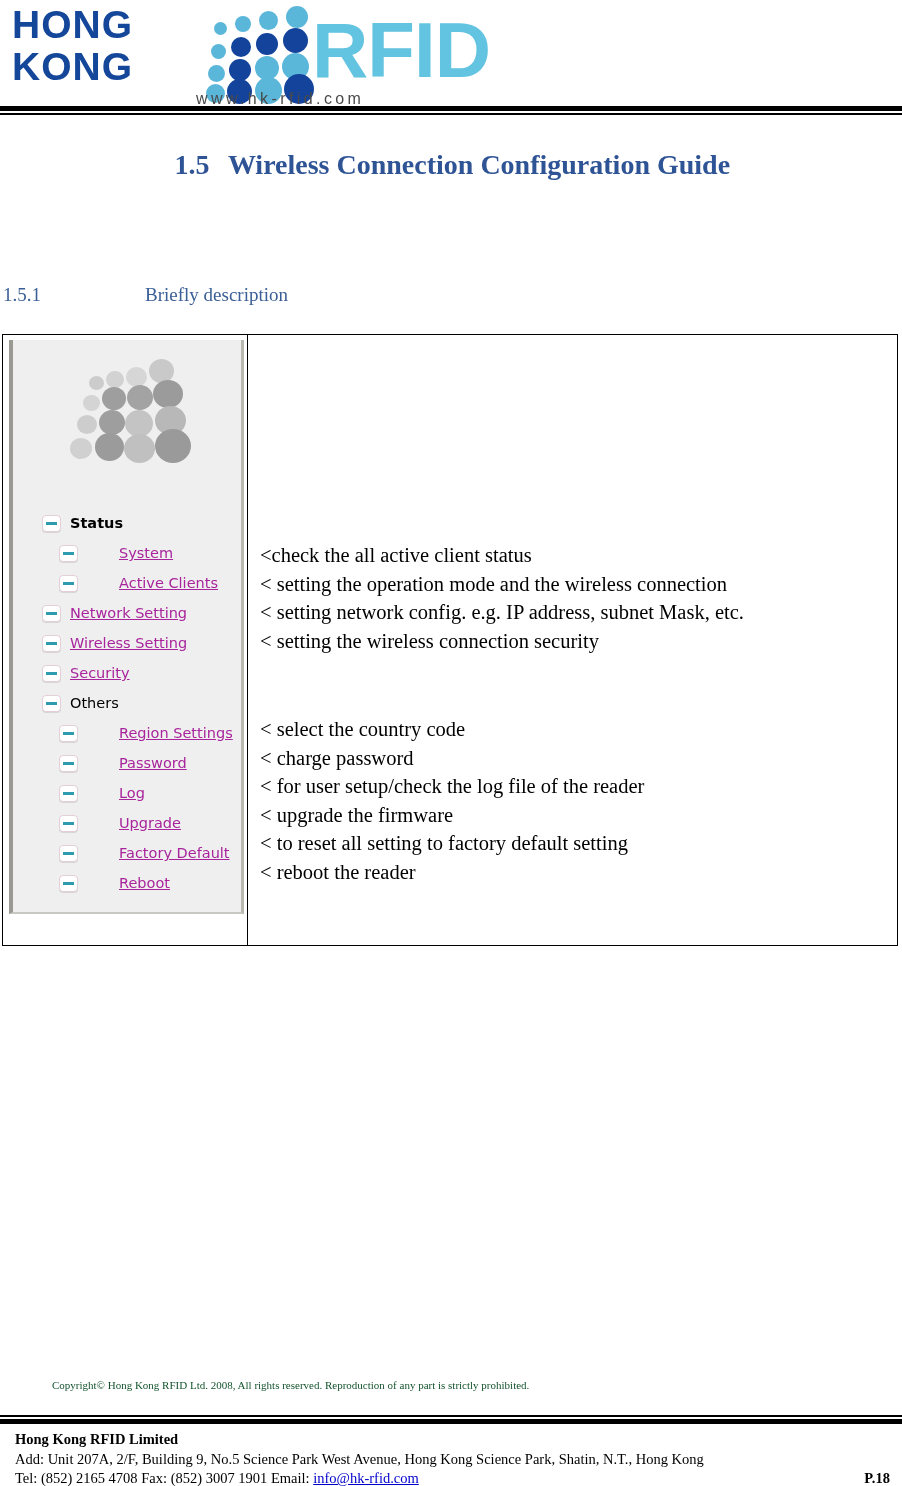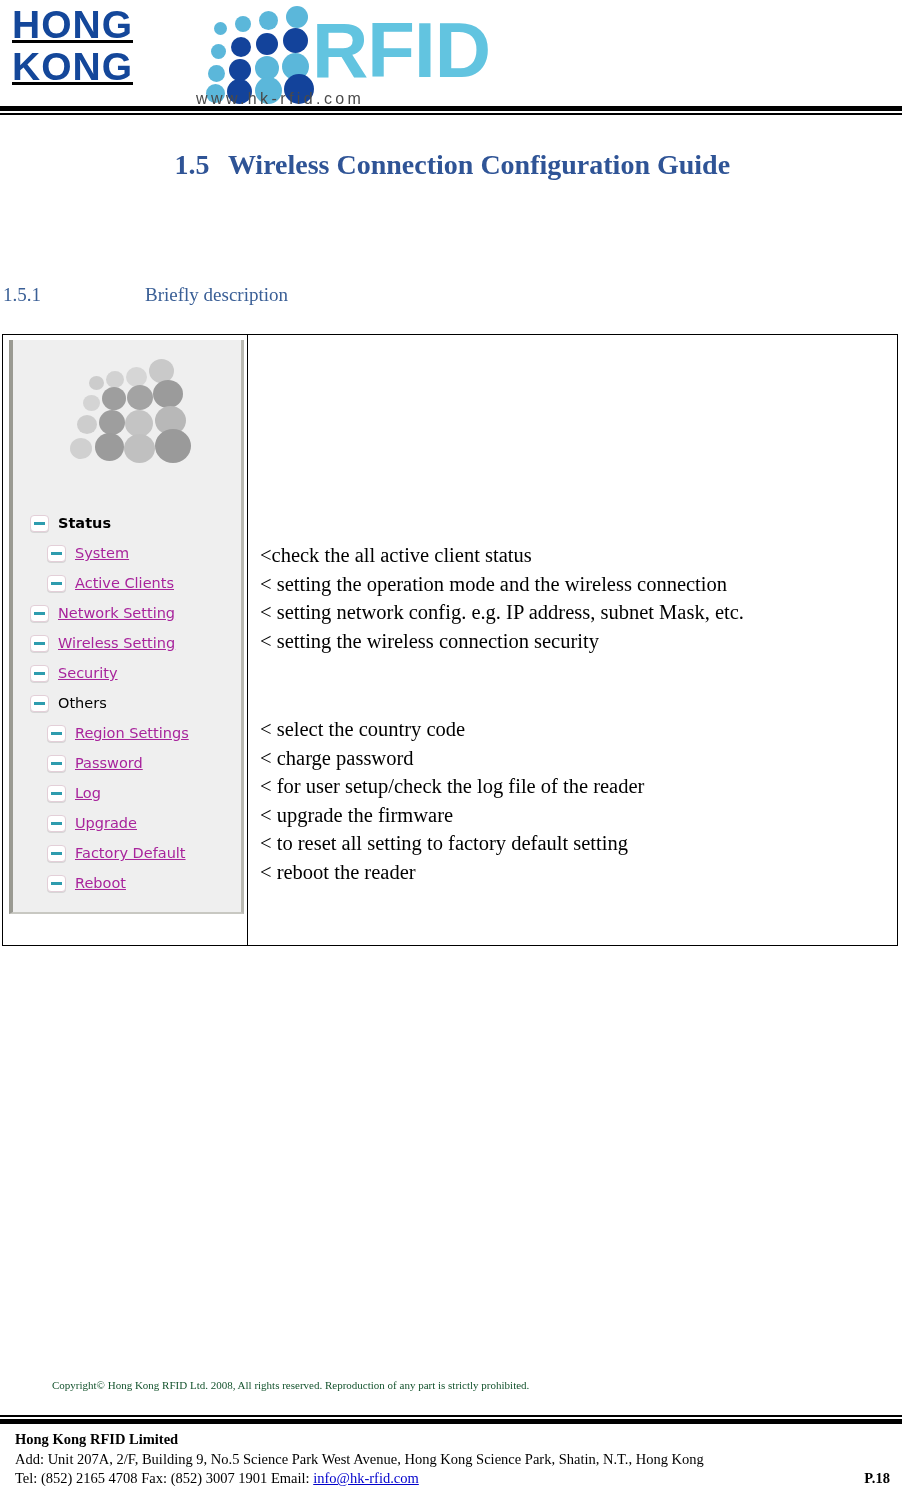--- a/index.html
+++ b/index.html
@@ -30,21 +30,20 @@
     left: 12px;
     top: 4px;
     width: 520px;
     height: 100px;
   }
   .logo-words {
     position: absolute;
     left: 0;
     top: 0;
     width: 190px;
-    text-decoration: underline;
   }
   .logo-word {
     font-family: "Liberation Sans", "DejaVu Sans", sans-serif;
     font-weight: bold;
     font-size: 39px;
     line-height: 42px;
     letter-spacing: 1px;
     color: #14479A;
     display: block;
     white-space: nowrap;
@@ -175,32 +174,32 @@
     width: 100%;
     height: 150px;
   }
   .nav-logo .g {
     position: absolute;
     border-radius: 50%;
   }
 
   .nav-tree {
     position: absolute;
-    left: 0;
+    left: 12px;
     top: 168px;
     width: 100%;
   }
   .tree-row {
     display: flex;
     align-items: center;
     height: 30px;
     white-space: nowrap;
   }
   .tree-row.lvl1 { padding-left: 17px; }
-  .tree-row.lvl2 { padding-left: 34px; }
+  .tree-row.lvl2 { padding-left: 34px; gap: 32px; }
 
   .minus-box {
     width: 17px;
     height: 15px;
     border: 1px solid #E3CFD8;
     border-radius: 4px;
     background: #ffffff;
     box-shadow: 0 1px 0 rgba(0,0,0,0.10);
     margin-right: 9px;
     flex: 0 0 auto;

